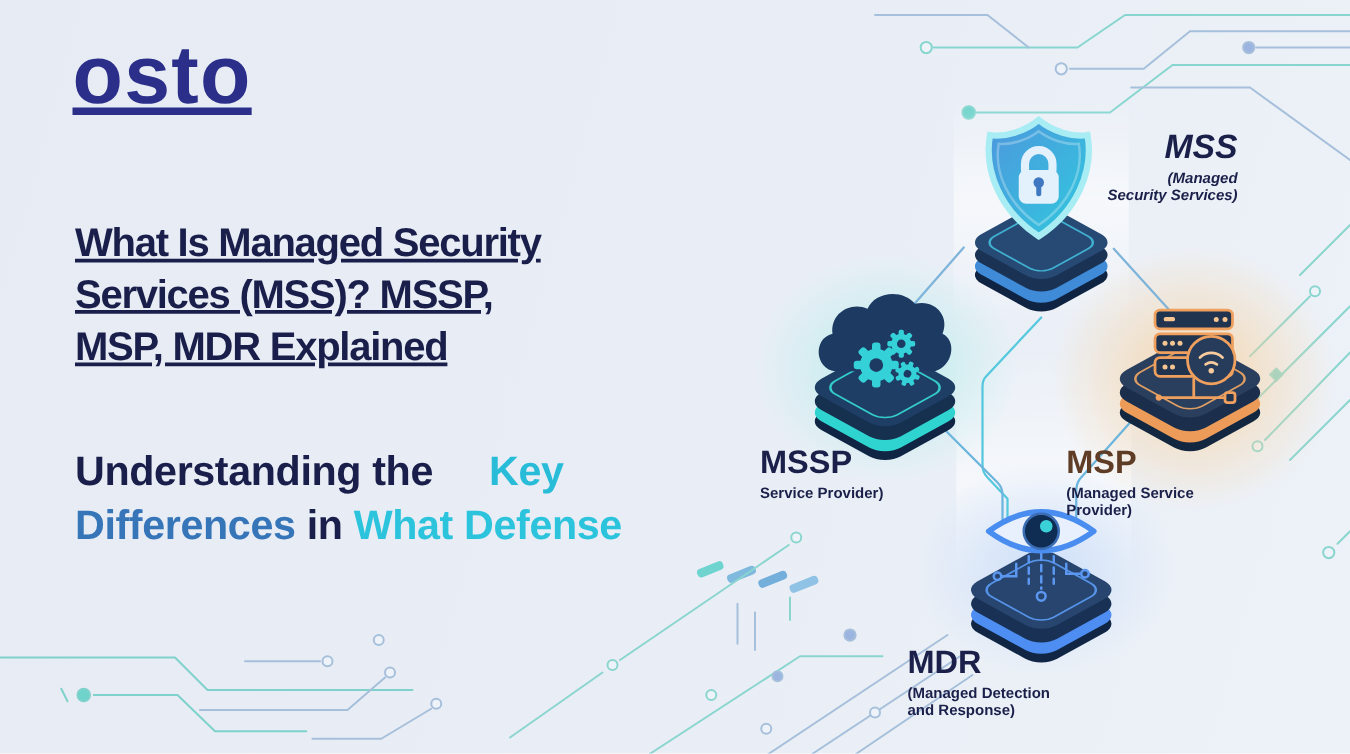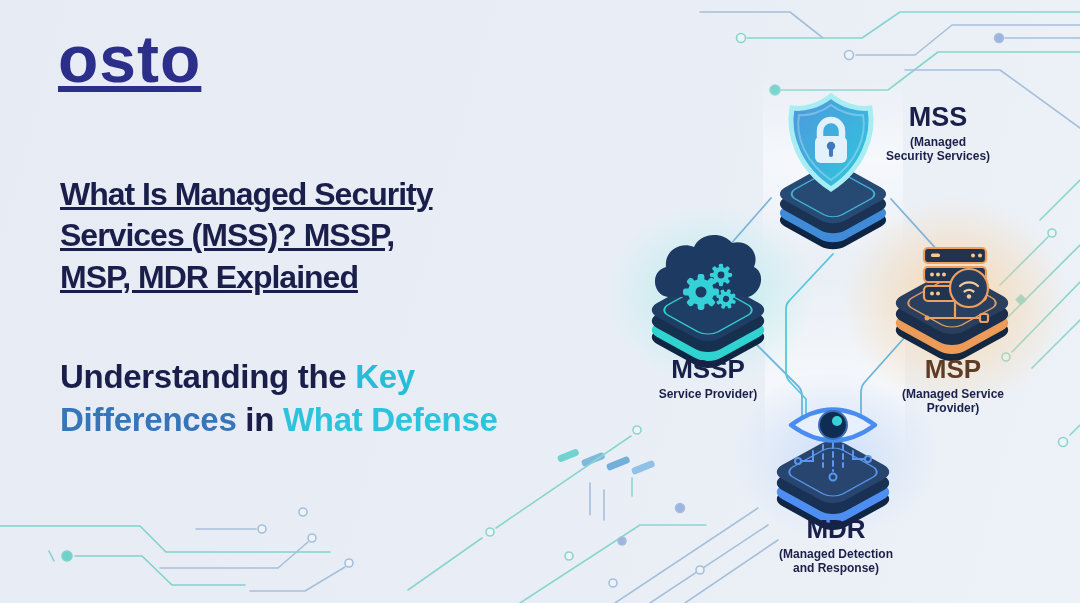--- a/index.html
+++ b/index.html
@@ -9,29 +9,29 @@
   svg{display:block;}
   .abs{position:absolute;}
 
   
   .logo{left:58px;top:26px;font-size:66px;font-weight:700;letter-spacing:1px;
     color:#2b2f8a;line-height:1;text-decoration:underline;}
   .headline{left:60px;top:174px;width:680px;font-size:32px;font-weight:800;
     letter-spacing:-1px;line-height:1.29;color:#191f4a;text-decoration:underline;}
   .subtitle{left:60px;top:356px;width:620px;font-size:33px;font-weight:800;
     letter-spacing:-0.3px;line-height:1.3;color:#191f4a;}
-  .c-cyan{color:#29bcd8;}
+  .c-cyan{color:#29bcd8;margin-left:36px;}
   .c-blue{color:#3575b8;}
   .c-cyan2{color:#2cc4dc;}
 
   
-  .node-label{position:absolute;text-align:center;color:#1a2049;z-index:6;}
+  .node-label{position:absolute;color:#1a2049;z-index:6;}
   .node-abbr{font-size:26px;font-weight:800;letter-spacing:0;}
   .node-full{font-size:12px;font-weight:700;line-height:1.18;margin-top:2px;}
-  .mss-label{left:886px;top:102px;text-align:center;}
+  .mss-label{left:886px;top:102px;text-align:right;font-style:italic;}
   .mss-label .node-abbr{font-size:27px;}
   .mssp-label{left:608px;top:354px;width:200px;}
   .msp-label{left:853px;top:354px;width:200px;}
   .msp-label .node-abbr{color:#5f3c25;}
   .mdr-label{left:726px;top:514px;width:220px;}
 
   
   .glow{position:absolute;z-index:1;pointer-events:none;}
   .beam-mss{left:763px;top:80px;width:140px;height:180px;
     background:linear-gradient(to bottom,rgba(255,255,255,0),rgba(255,255,255,.55) 45%,rgba(255,255,255,0));}

